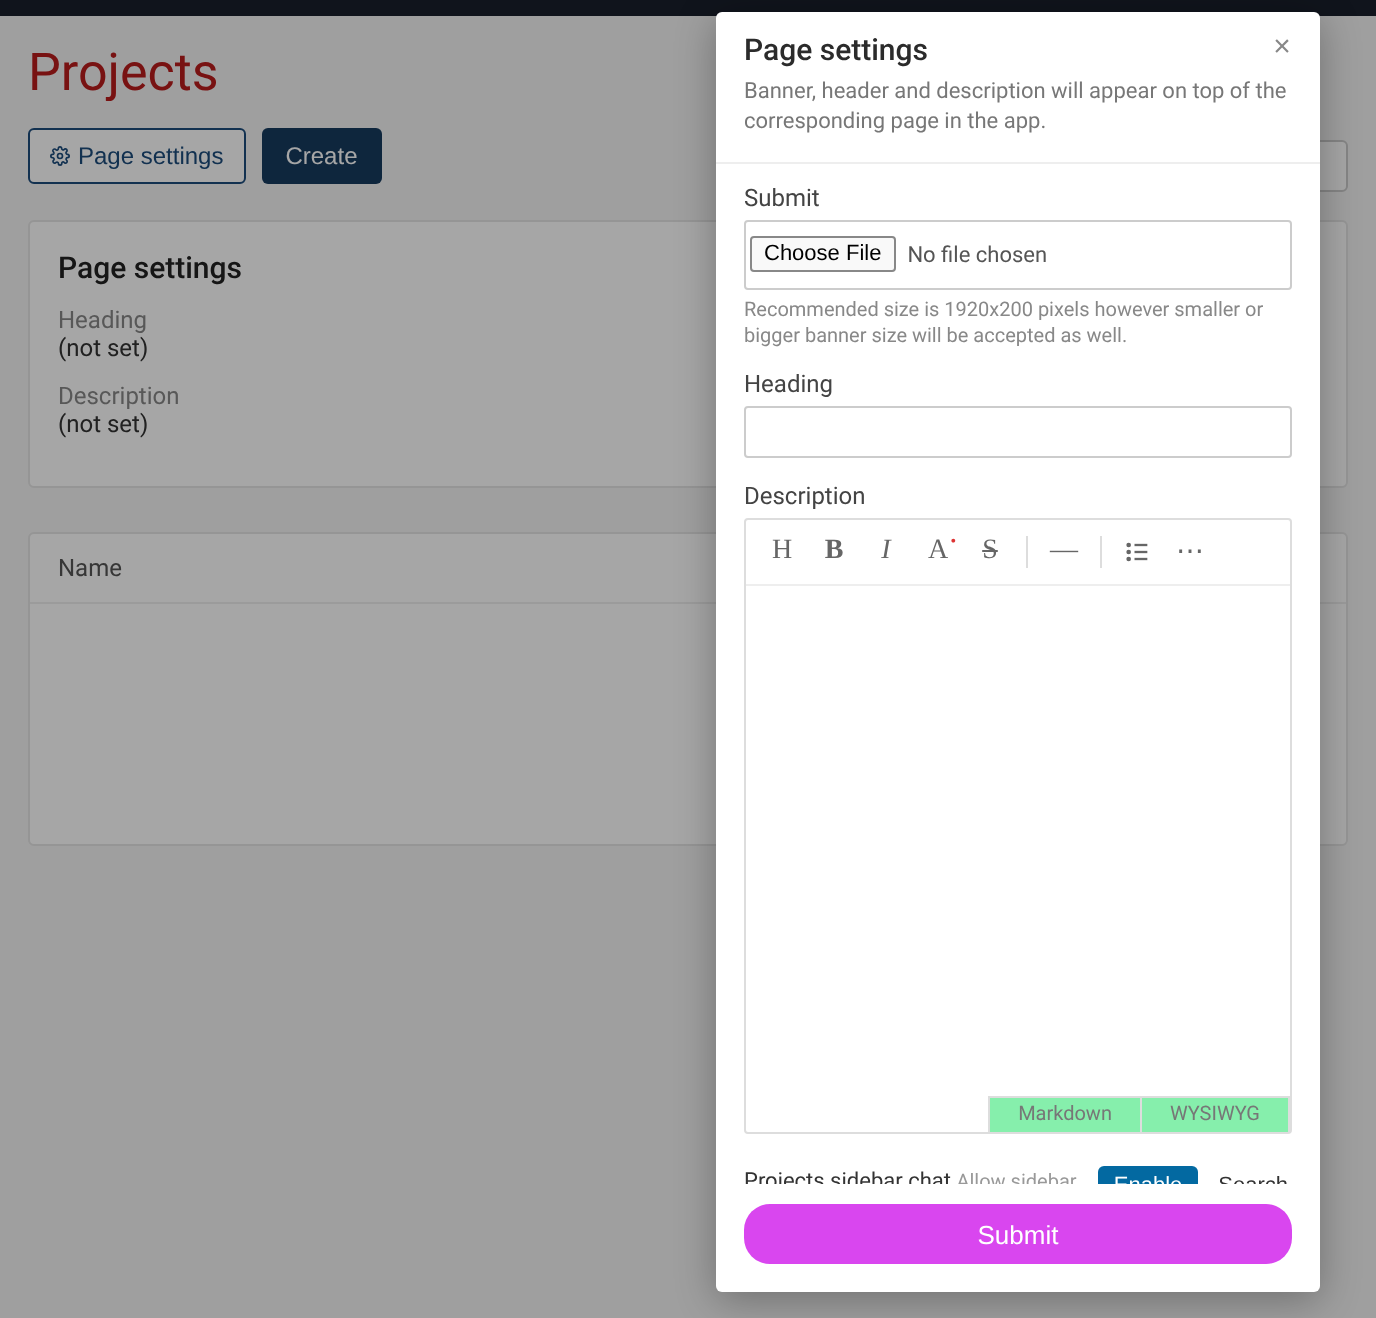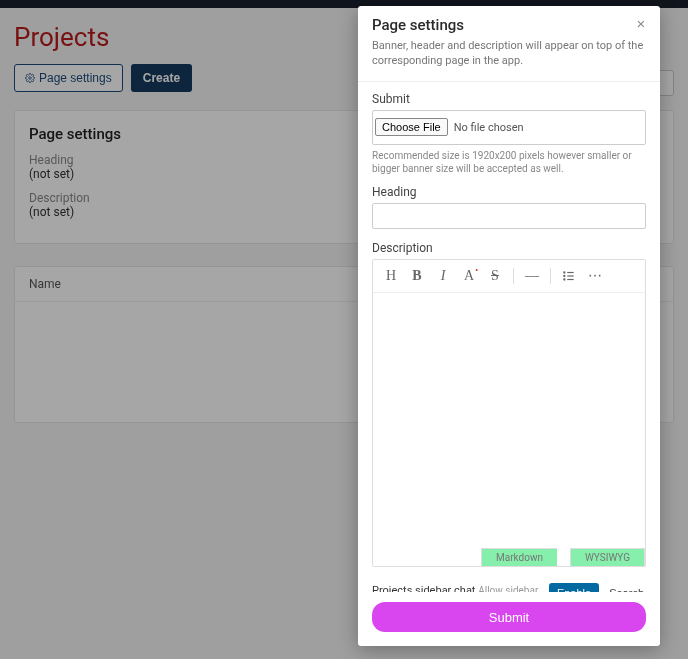--- a/index.html
+++ b/index.html
@@ -43,21 +43,20 @@
       cursor: pointer;
     }
     .btn-primary {
       background: #163b5f;
       color: #fff;
       border: none;
       padding: 7px 12px;
       border-radius: 3px;
       font-size: 12px;
       cursor: pointer;
-      font-weight: bold;
     }
     .card {
       background: #fff;
       border: 1px solid #e5e5e5;
       border-radius: 3px;
       padding: 14px;
       margin-bottom: 22px;
     }
     .card-title {
       font-size: 15px;
@@ -249,21 +248,21 @@
     }
     .editor-tab {
       padding: 3px 14px;
       border: 1px solid #ddd;
       border-bottom: none;
       border-right: none;
       color: #777;
       cursor: pointer;
       background: #86efac;
     }
-    .editor-tab:last-child { border-right: 1px solid #ddd; margin-left: 13px; }
+    .editor-tab:last-child { border-right: 1px solid #ddd; }
     .chat-row {
       display: flex;
       align-items: flex-start;
       justify-content: space-between;
       margin-top: 16px;
       gap: 8px;
     }
     .chat-text {
       font-size: 11px;
       color: #333;

